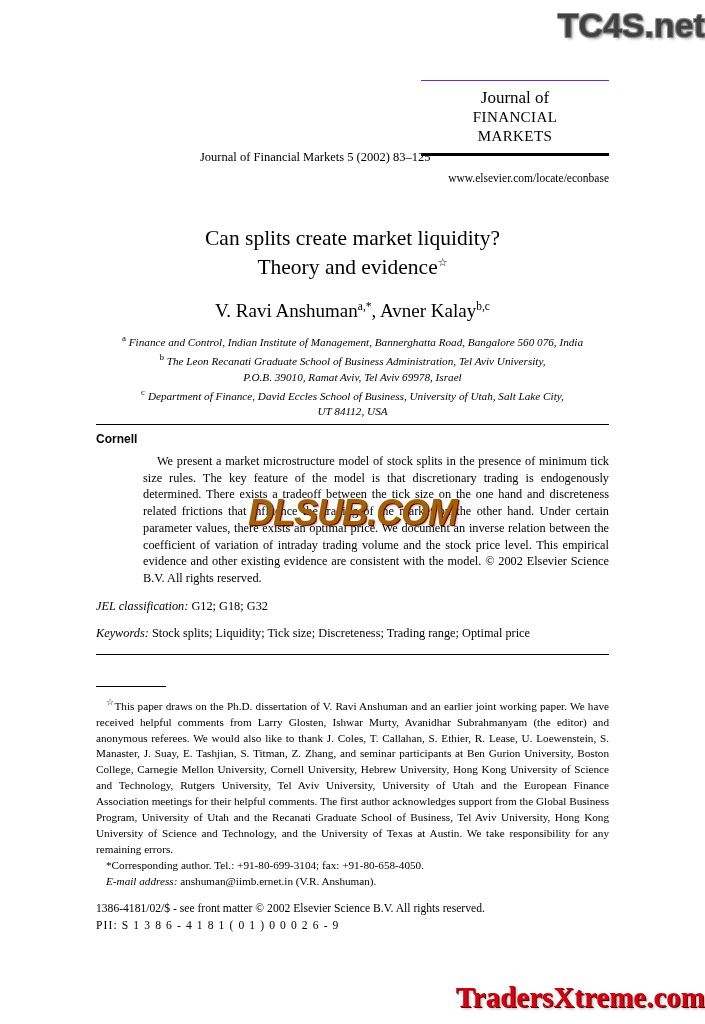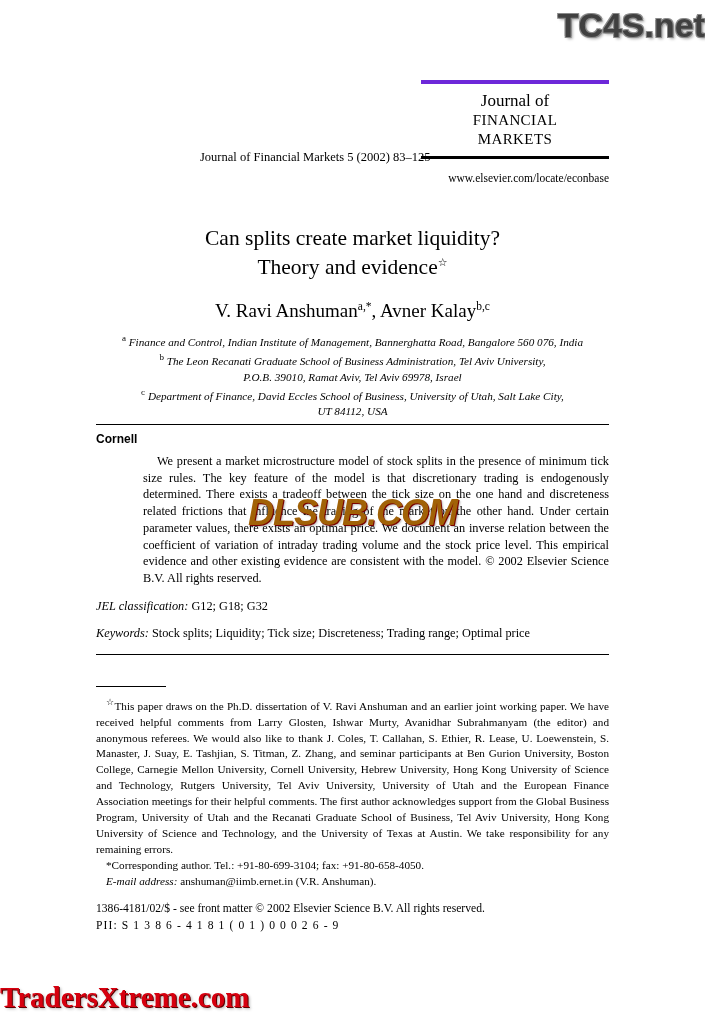--- a/index.html
+++ b/index.html
@@ -46,21 +46,21 @@
     font-size: 36px;
     color: #a16207;
     text-shadow: 1px 1px 0 #7a0000, 2px 2px 2px rgba(0,0,0,0.25);
     letter-spacing: -1px;
   }
   .wm-bottom {
     position: absolute;
     bottom: 10px;
     left: 0;
     width: 100%;
-    text-align: left;
+    text-align: right;
     font-family: "Liberation Serif", serif;
     font-weight: bold;
     font-size: 29px;
     color: #d7000f;
     text-shadow: 1px 1px 0 #5e0000, 2px 2px 3px rgba(0,0,0,0.3);
   }
 
   
   .masthead {
     position: absolute;
@@ -105,21 +105,21 @@
     font-weight: bold;
     font-size: 10px;
     letter-spacing: 0.5px;
   }
 
   .journal-box {
     position: absolute;
     right: 0;
     top: 2px;
     width: 188px;
-    border-top: 4px solid #6d28d9;
+    border-top: 1px solid #6d28d9;
     border-bottom: 3px solid #000;
     padding: 6px 0 7px;
     text-align: center;
     line-height: 1.25;
   }
   .journal-box .l1 {
     font-family: "Liberation Serif", serif;
     font-size: 17px;
   }
   .journal-box .l2 {

